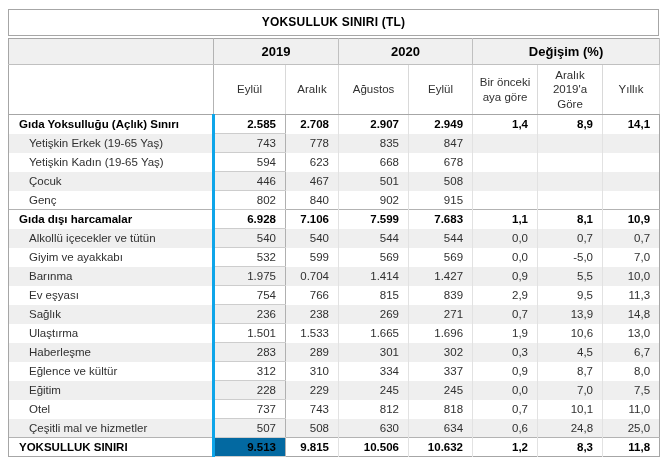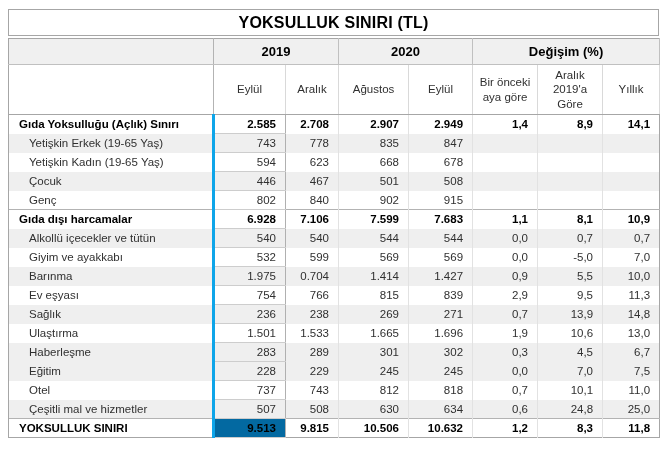--- a/index.html
+++ b/index.html
@@ -5,21 +5,21 @@
   html,body{margin:0;padding:0;}
   body{
     width:667px;height:475px;background:#ffffff;
     font-family:"Liberation Sans","DejaVu Sans",sans-serif;
     position:relative;overflow:hidden;
   }
   .sheet{position:absolute;left:8px;top:9px;width:651px;}
   .title-box{
     box-sizing:border-box;width:651px;height:27px;line-height:25px;
     border:1px solid #a6a6a6;background:#ffffff;
-    font-weight:bold;font-size:16px;color:#000;text-align:center;
+    font-weight:bold;font-size:12px;color:#000;text-align:center;
     margin-bottom:2px;letter-spacing:.2px;
   }
   table{
     border-collapse:collapse;table-layout:fixed;width:651px;
     font-size:11.5px;color:#303030;border:1px solid #a6a6a6;
   }
   th,td{box-sizing:border-box;overflow:hidden;white-space:nowrap;}
   
   tr.group-row th{
     background:#f0f0f0;height:26px;font-weight:bold;color:#000;
@@ -210,20 +210,30 @@
         <tr class="shade">
           <td class="lbl">Haberleşme</td>
           <td class="num c-e19">283</td>
           <td class="num">289</td>
           <td class="num">301</td>
           <td class="num">302</td>
           <td class="num">0,3</td>
           <td class="num">4,5</td>
           <td class="num">6,7</td>
         </tr>
+        <tr>
+          <td class="lbl">Eğlence ve kültür</td>
+          <td class="num c-e19">312</td>
+          <td class="num">310</td>
+          <td class="num">334</td>
+          <td class="num">337</td>
+          <td class="num">0,9</td>
+          <td class="num">8,7</td>
+          <td class="num">8,0</td>
+        </tr>
         <tr class="shade">
           <td class="lbl">Eğitim</td>
           <td class="num c-e19">228</td>
           <td class="num">229</td>
           <td class="num">245</td>
           <td class="num">245</td>
           <td class="num">0,0</td>
           <td class="num">7,0</td>
           <td class="num">7,5</td>
         </tr>

